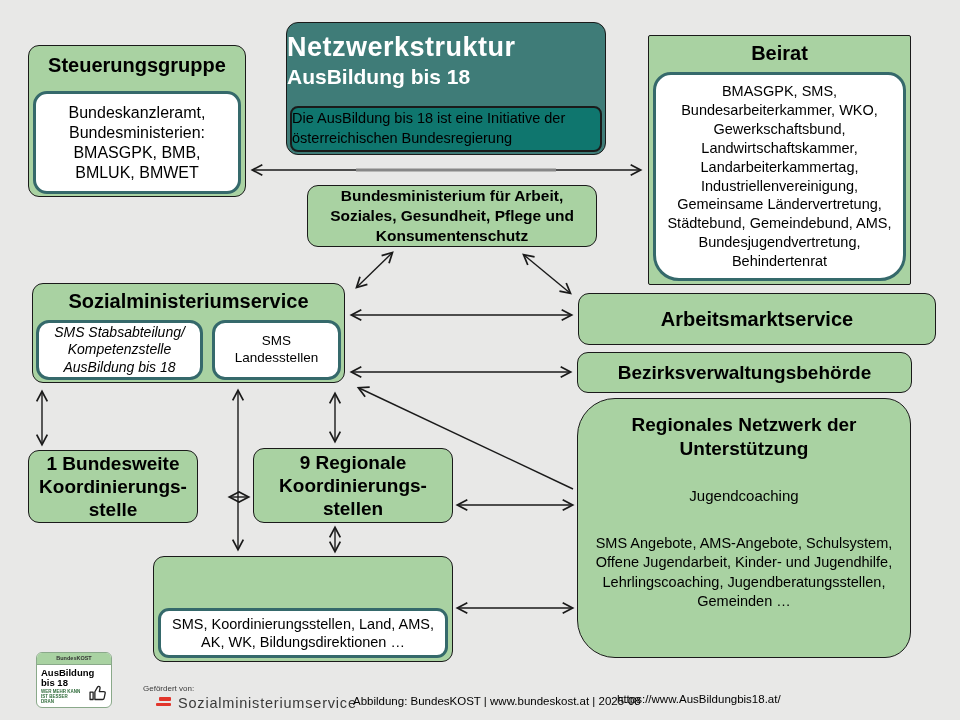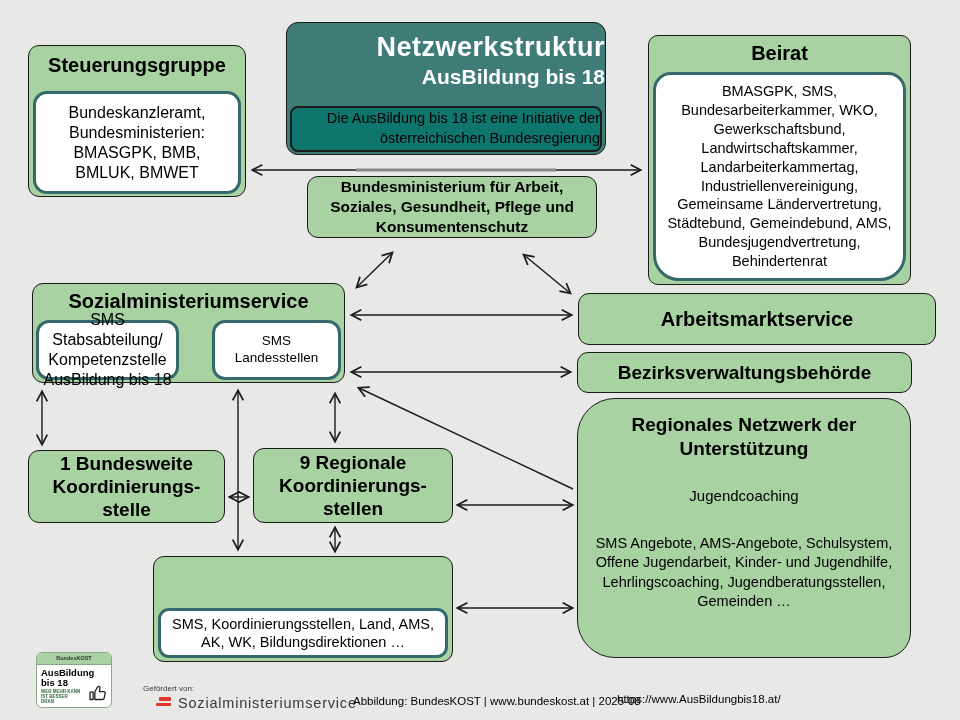--- a/index.html
+++ b/index.html
@@ -5,21 +5,21 @@
   html,body{margin:0;padding:0;}
   body{font-family:"Liberation Sans","DejaVu Sans",sans-serif;}
   #canvas{position:relative;width:960px;height:720px;background:#e8e8e7;overflow:hidden;}
   .gbox{position:absolute;background:#a9d2a2;border:1.5px solid #1a1a1a;border-radius:11px;box-sizing:border-box;}
   .gbox .hdr{font-weight:bold;text-align:center;color:#000;}
   .wbox{position:absolute;background:#fff;border:3px solid #35696b;border-radius:14px;box-sizing:border-box;
         display:flex;align-items:center;justify-content:center;text-align:center;color:#000;}
   .centerflex{display:flex;align-items:center;justify-content:center;text-align:center;}
   #arrows{position:absolute;left:0;top:0;width:960px;height:720px;pointer-events:none;}
   .small{line-height:1.25;}
-  #titlebox{position:absolute;background:#3f7c78;border:1.5px solid #1a1a1a;border-radius:12px;box-sizing:border-box;text-align:right;}
+  #titlebox{position:absolute;background:#3f7c78;border:1.5px solid #1a1a1a;border-radius:12px;box-sizing:border-box;text-align:left;}
   #titlebox .t1{color:#fff;font-weight:bold;font-size:27px;margin-top:9px;letter-spacing:.5px;}
   #titlebox .t2{color:#fff;font-weight:bold;font-size:21px;margin-top:2px;}
   #titlenote{position:absolute;left:3px;bottom:2px;right:3px;height:46px;background:#0f766e;border:2px solid #1a1a1a;border-radius:8px;
              display:flex;align-items:center;justify-content:center;font-size:14.5px;line-height:1.35;box-sizing:border-box;}
   .footer-text{position:absolute;color:#000;}
   #badge{position:absolute;left:36px;top:652px;width:76px;height:56px;background:#fff;border:1px solid #8aa98a;border-radius:6px;box-sizing:border-box;overflow:hidden;}
   #badge .bhdr{background:#a9d2a2;height:11px;font-size:5.5px;font-weight:bold;color:#333;text-align:center;line-height:11px;border-bottom:1px solid #8aa98a;}
   #badge .btitle{font-weight:bold;font-size:9.5px;line-height:1.05;padding:3px 0 0 4px;width:52px;}
   #badge .bmotto{font-size:4.5px;line-height:1.15;padding:1px 0 0 4px;width:40px;color:#2f6b3a;font-weight:bold;}
   #badge svg{position:absolute;right:3px;bottom:4px;}
@@ -37,50 +37,50 @@
     <div class="hdr" style="font-size:20px;margin-top:8px;">Steuerungsgruppe</div>
     <div class="wbox small" style="left:4px;right:4px;top:45px;bottom:2px;font-size:16px;padding:2px 8px;">Bundeskanzleramt, Bundesministerien: BMASGPK, BMB, BMLUK, BMWET</div>
   </div>
 
   <div id="titlebox" style="left:286px;top:22px;width:320px;height:133px;">
     <div class="t1">Netzwerkstruktur</div>
     <div class="t2">AusBildung bis 18</div>
     <div id="titlenote">Die AusBildung bis 18 ist eine Initiative der österreichischen Bundesregierung</div>
   </div>
 
-  <div class="gbox" style="left:648px;top:35px;width:263px;height:250px;border-radius:10px;">
+  <div class="gbox" style="left:648px;top:35px;width:263px;height:250px;border-radius:2px;">
     <div class="hdr" style="font-size:20px;margin-top:6px;">Beirat</div>
     <div class="wbox" style="left:4px;right:4px;top:36px;bottom:3px;font-size:14.5px;line-height:1.3;padding:2px 6px;border-radius:18px 18px 26px 26px;">BMASGPK, SMS, Bundesarbeiterkammer, WKO, Gewerkschaftsbund, Landwirtschaftskammer, Landarbeiterkammertag, Industriellenvereinigung, Gemeinsame Ländervertretung, Städtebund, Gemeindebund, AMS, Bundesjugendvertretung, Behindertenrat</div>
   </div>
 
-  <div class="gbox centerflex" style="left:307px;top:176px;width:290px;height:62px;font-weight:bold;font-size:15.5px;line-height:1.3;padding:2px 6px;">
+  <div class="gbox centerflex" style="left:307px;top:185px;width:290px;height:62px;font-weight:bold;font-size:15.5px;line-height:1.3;padding:2px 6px;">
     <span>Bundesministerium für Arbeit, Soziales, Gesundheit, Pflege und Konsumentenschutz</span>
   </div>
 
   <div class="gbox" style="left:32px;top:283px;width:313px;height:100px;">
     <div class="hdr" style="font-size:20px;margin-top:6px;">Sozialministeriumservice</div>
-    <div class="wbox small" style="left:3px;width:143px;top:36px;bottom:2px;font-size:16px;padding:1px 4px;border-radius:13px;">SMS Stabsabteilung/ Kompetenzstelle AusBildung bis 18</div>
+    <div class="wbox small" style="left:3px;width:167px;top:36px;bottom:2px;font-size:14px;padding:1px 4px;border-radius:13px;font-style:italic;">SMS Stabsabteilung/ Kompetenzstelle AusBildung bis 18</div>
     <div class="wbox small" style="left:179px;right:3px;top:36px;bottom:2px;font-size:13.5px;padding:1px 4px;border-radius:13px;">SMS Landesstellen</div>
   </div>
 
   <div class="gbox centerflex" style="left:578px;top:293px;width:358px;height:52px;font-weight:bold;font-size:20px;">
     <span>Arbeitsmarktservice</span>
   </div>
 
   <div class="gbox centerflex" style="left:577px;top:352px;width:335px;height:41px;font-weight:bold;font-size:19px;">
     <span>Bezirksverwaltungsbehörde</span>
   </div>
 
   <div class="gbox" style="left:577px;top:398px;width:334px;height:260px;border-radius:38px 26px 26px 38px;text-align:center;">
     <div class="hdr" style="font-size:19px;margin:14px 14px 0 14px;line-height:1.25;">Regionales Netzwerk der Unterstützung</div>
     <div style="font-size:15px;margin-top:26px;">Jugendcoaching</div>
     <div style="font-size:14.5px;line-height:1.35;margin:30px 12px 0 12px;">SMS Angebote, AMS-Angebote, Schulsystem,  Offene  Jugendarbeit, Kinder- und Jugendhilfe, Lehrlingscoaching, Jugendberatungsstellen,  Gemeinden …</div>
   </div>
 
-  <div class="gbox centerflex" style="left:28px;top:450px;width:197px;height:73px;font-weight:bold;font-size:19px;line-height:1.22;padding:2px 10px;">
+  <div class="gbox centerflex" style="left:28px;top:450px;width:170px;height:73px;font-weight:bold;font-size:19px;line-height:1.22;padding:2px 10px;">
     <span>1 Bundesweite Koordinierungs-stelle</span>
   </div>
 
   <div class="gbox centerflex" style="left:253px;top:448px;width:200px;height:75px;font-weight:bold;font-size:19px;line-height:1.22;padding:2px 10px;">
     <span>9 Regionale Koordinierungs-stellen</span>
   </div>
 
   <div class="gbox" style="left:153px;top:556px;width:300px;height:106px;">
     <div class="wbox small" style="left:4px;right:4px;top:51px;bottom:3px;font-size:14.5px;padding:1px 6px;border-radius:11px;">SMS, Koordinierungsstellen,  Land, AMS, AK, WK, Bildungsdirektionen …</div>
   </div>

